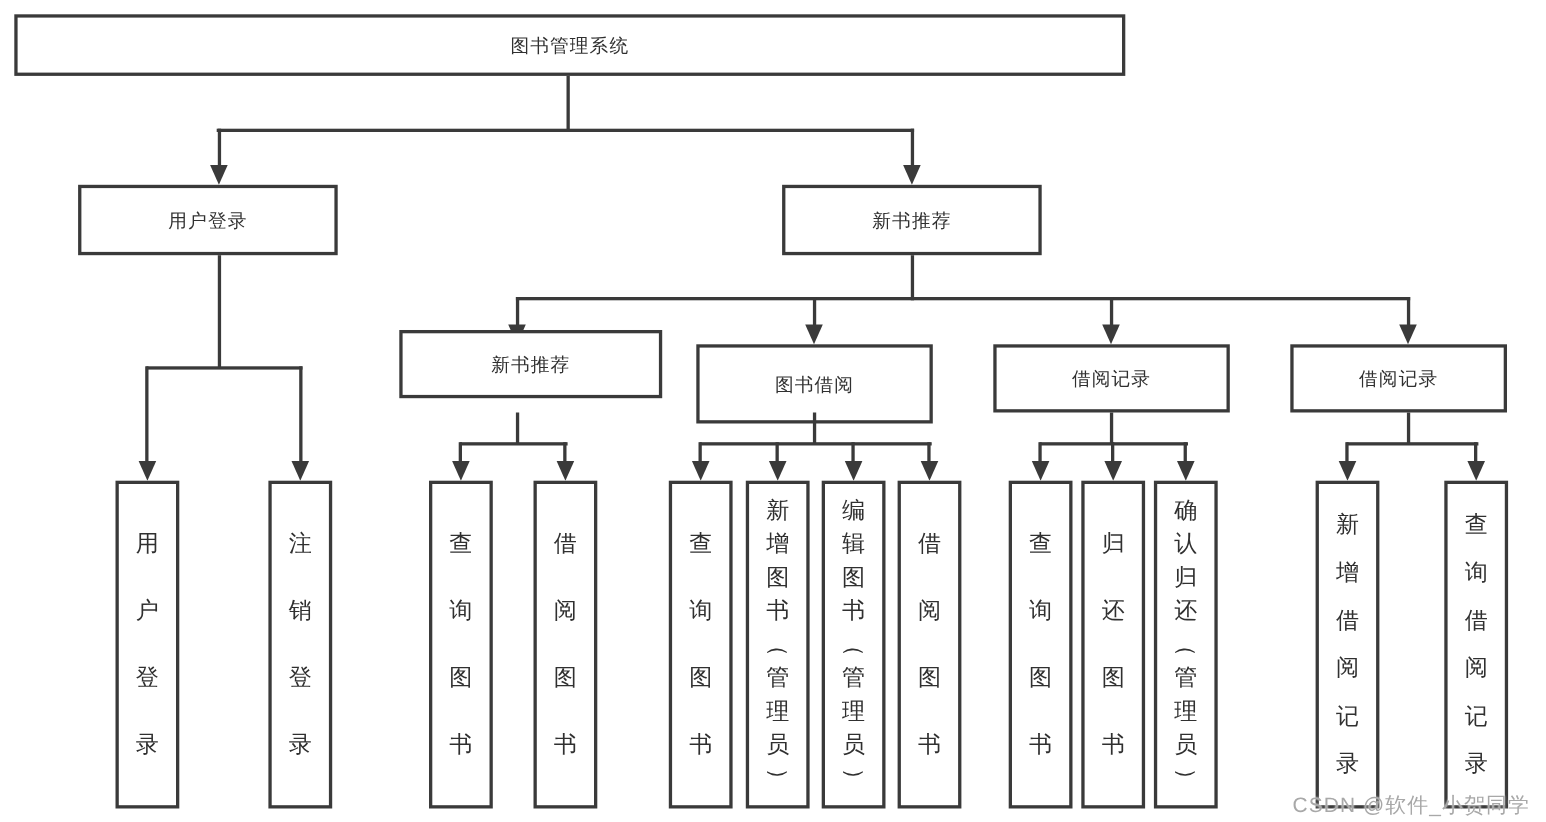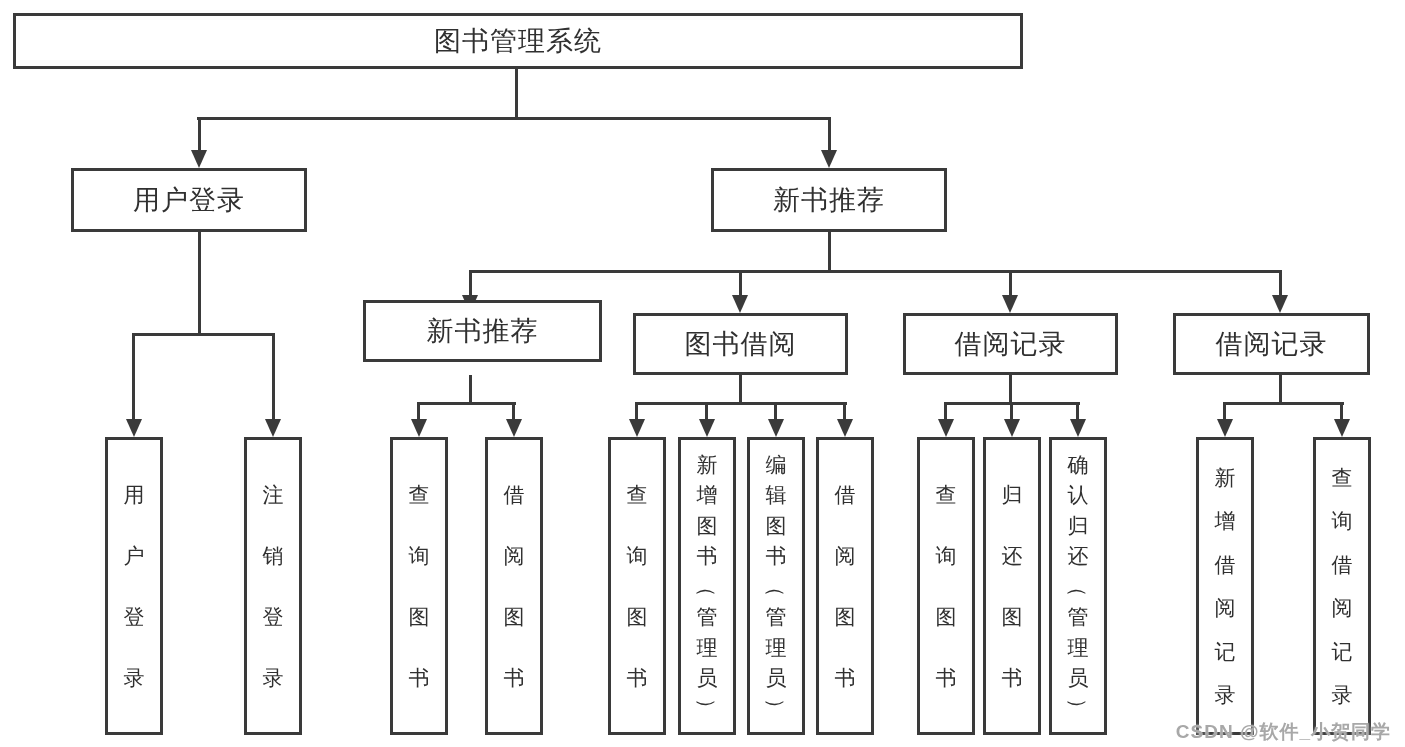--- a/index.html
+++ b/index.html
@@ -19,21 +19,21 @@
     position: absolute;
     box-sizing: border-box;
     background: #ffffff;
     border: 3px solid #3a3a3a;
     color: #303030;
     display: flex;
     align-items: center;
     justify-content: center;
   }
   .hlabel {
-    font-size: 27px;
+    font-size: 17px;
     letter-spacing: 1px;
     white-space: nowrap;
   }
   .vnode {
     top: 437px;
     width: 58px;
     height: 298px;
   }
   .vlabel {
     display: flex;
@@ -67,21 +67,20 @@
   }
   .watermark {
     position: absolute;
     right: 14px;
     bottom: 2px;
     font-size: 19px;
     color: #a8a8a8;
     letter-spacing: 1px;
     white-space: nowrap;
     text-shadow: 0 0 2px #ffffff;
-    font-weight: bold;
   }
 </style>
 </head>
 <body>
 
 <div class="canvas">
 
   <div class="node" style="left:13px;top:13px;width:1010px;height:56px">
     <span class="hlabel">图书管理系统</span>
   </div>
@@ -120,21 +119,21 @@
     <div class="arrow" style="left:732px;top:295px"></div>
     <div class="line" style="left:1009px;top:270px;width:3px;height:28px"></div>
     <div class="arrow" style="left:1002px;top:295px"></div>
     <div class="line" style="left:1279px;top:270px;width:3px;height:28px"></div>
     <div class="arrow" style="left:1272px;top:295px"></div>
   </div>
 
   <div class="node" style="left:363px;top:300px;width:239px;height:62px">
     <span class="hlabel">新书推荐</span>
   </div>
-  <div class="node" style="left:633px;top:313px;width:215px;height:62px">
+  <div class="node" style="left:633px;top:313px;width:215px;height:72px">
     <span class="hlabel">图书借阅</span>
   </div>
   <div class="node" style="left:903px;top:313px;width:215px;height:62px">
     <span class="hlabel">借阅记录</span>
   </div>
   <div class="node" style="left:1173px;top:313px;width:197px;height:62px">
     <span class="hlabel">借阅记录</span>
   </div>
 
   <div>

